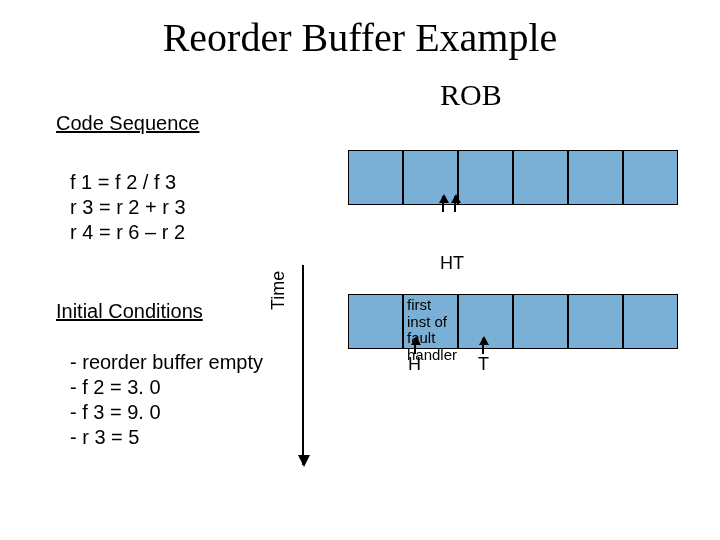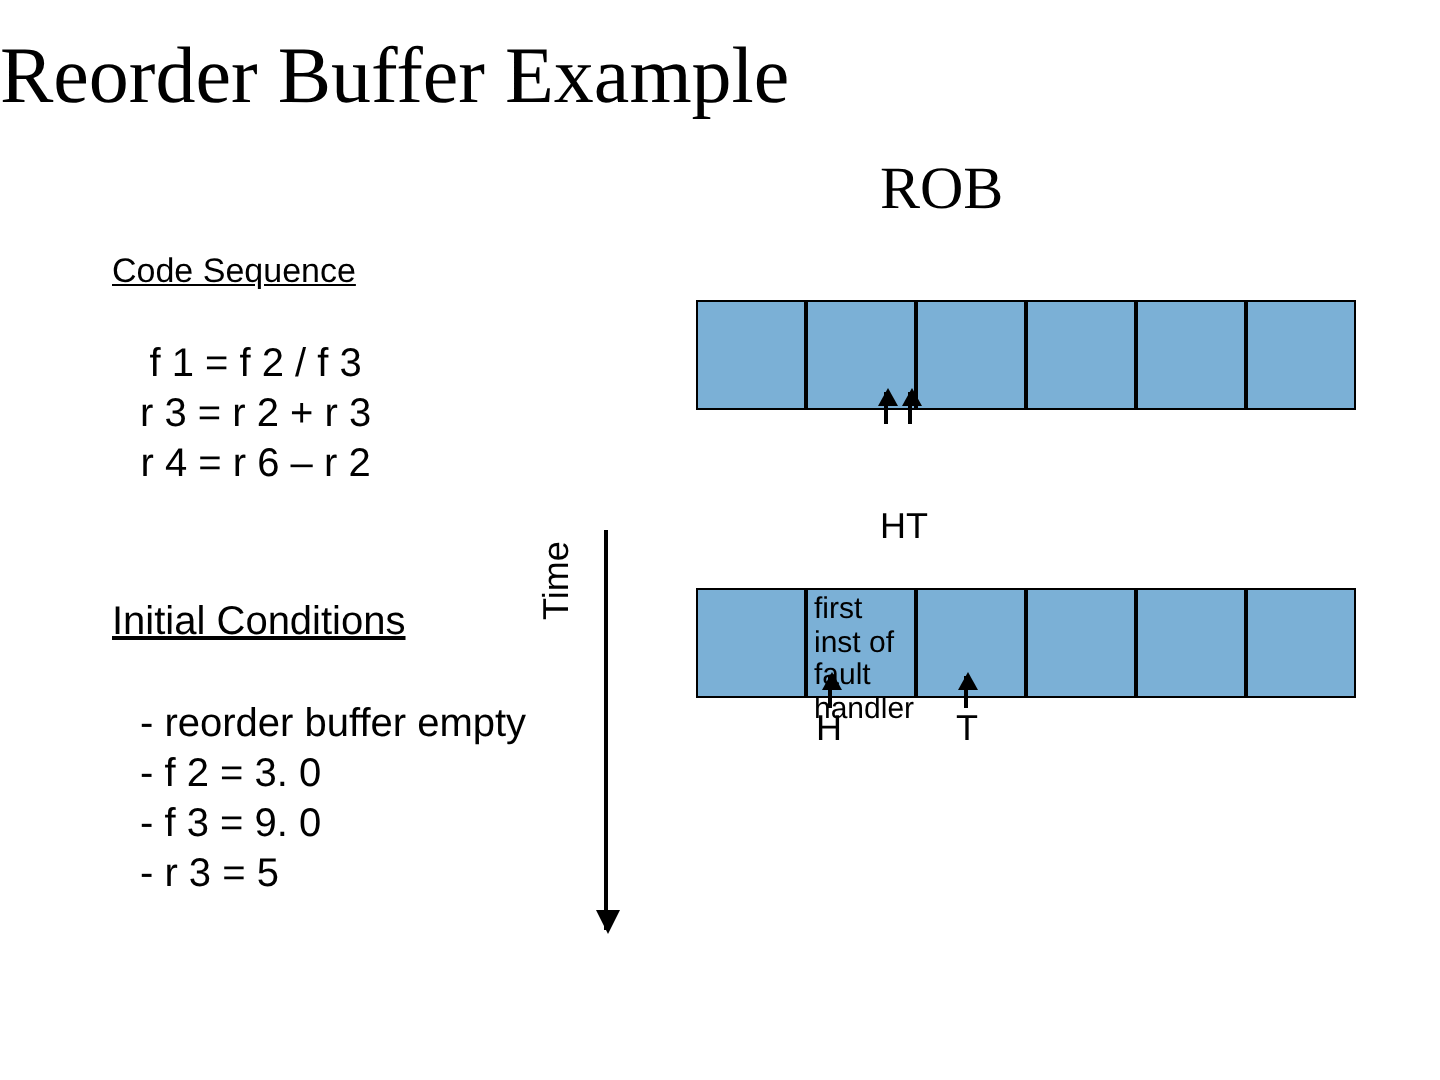--- a/index.html
+++ b/index.html
@@ -13,45 +13,44 @@
   }
   .slide {
     position: relative;
     width: 720px;
     height: 540px;
   }
   .title {
     position: absolute;
     left: 0; right: 0;
     top: 14px;
-    text-align: left;
+    text-align: center;
     font-family: "Times New Roman", Times, serif;
     font-size: 40px;
   }
   .rob-label {
     position: absolute;
     top: 78px;
     left: 440px;
     font-family: Liberation Serif, serif;
     font-size: 30px;
   }
   .code-seq-hdr {
     position: absolute;
-    top: 126px;
+    top: 112px;
     left: 56px;
-    font-size: 17px;
+    font-size: 20px;
     text-decoration: underline;
   }
   .code-seq {
     position: absolute;
     top: 170px;
     left: 70px;
     font-size: 20px;
     line-height: 1.25;
-    text-align: center;
   }
   .init-cond-hdr {
     position: absolute;
     top: 300px;
     left: 56px;
     font-size: 20px;
     text-decoration: underline;
   }
   .init-cond {
     position: absolute;

